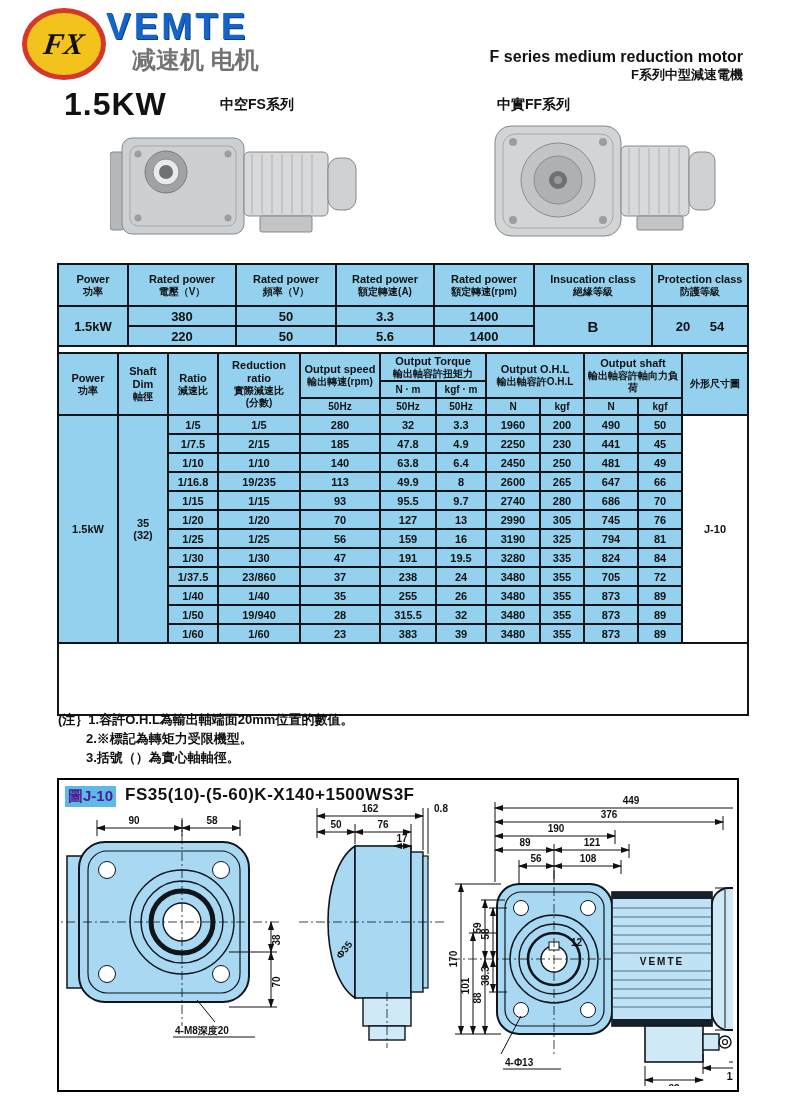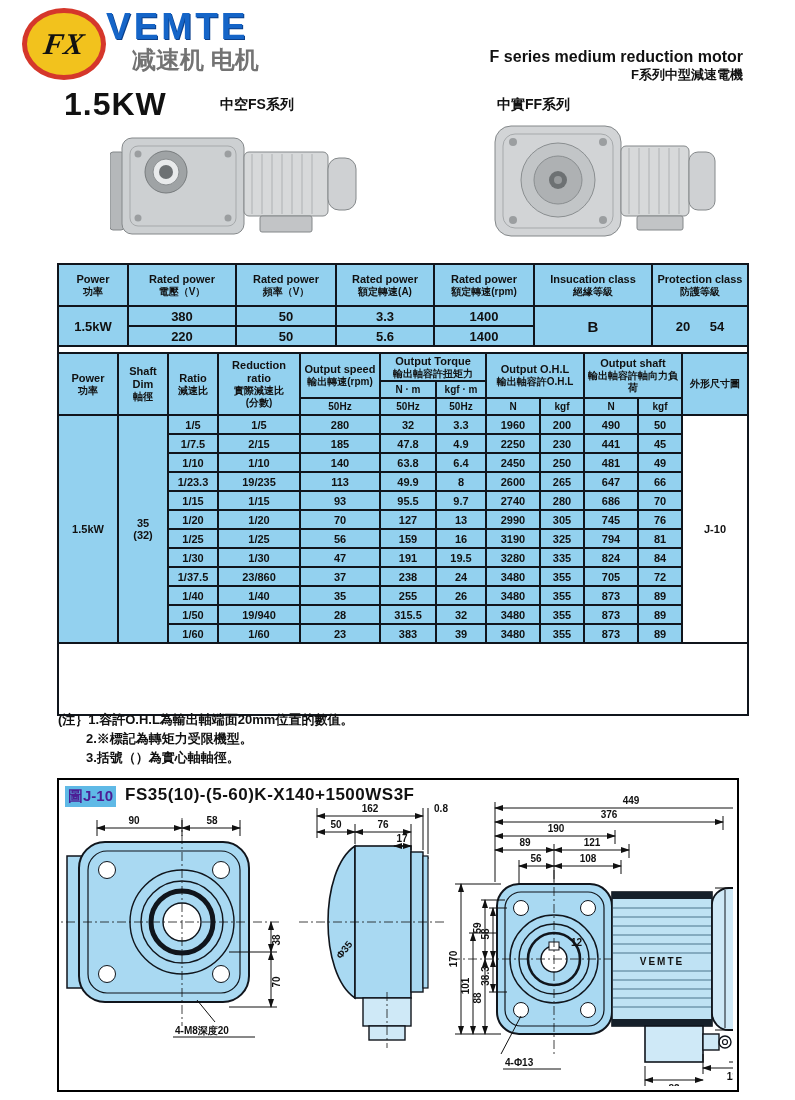--- a/index.html
+++ b/index.html
@@ -283,21 +283,21 @@
           <td>1/10</td>
           <td>140</td>
           <td>63.8</td>
           <td>6.4</td>
           <td>2450</td>
           <td>250</td>
           <td>481</td>
           <td>49</td>
         </tr>
     <tr>
-          <td>1/23.3</td>
+          <td>1/16.8</td>
           <td>19/235</td>
           <td>113</td>
           <td>49.9</td>
           <td>8</td>
           <td>2600</td>
           <td>265</td>
           <td>647</td>
           <td>66</td>
         </tr>
     <tr>

